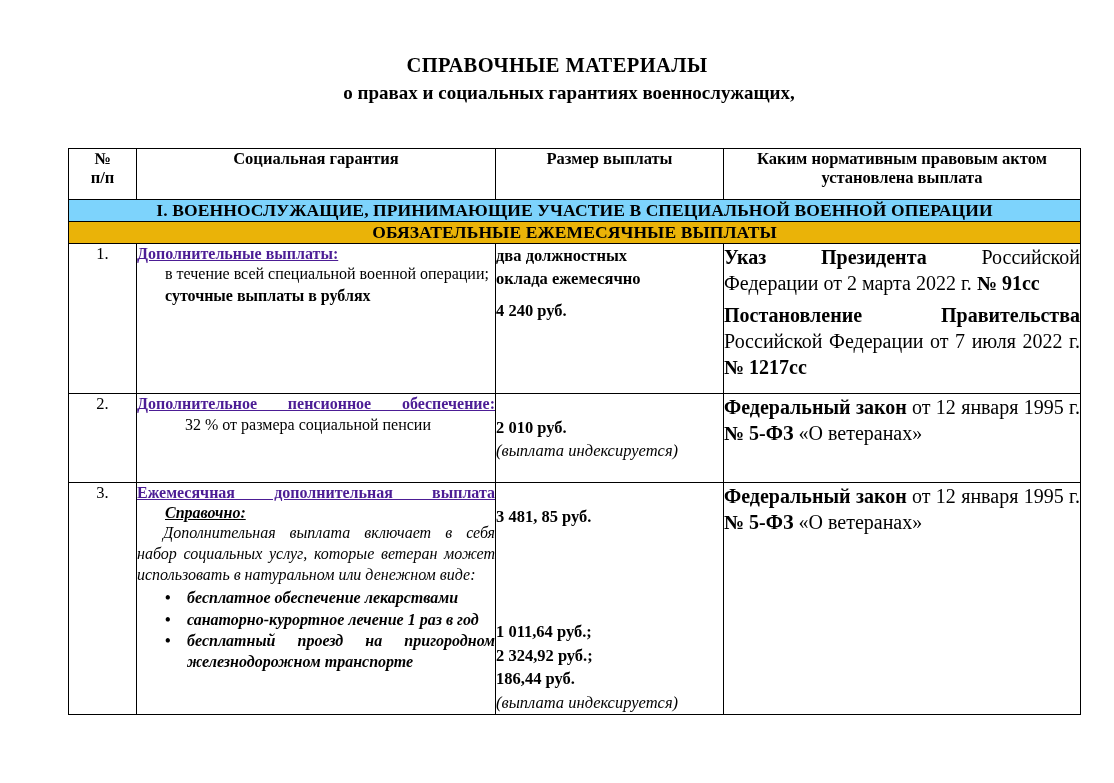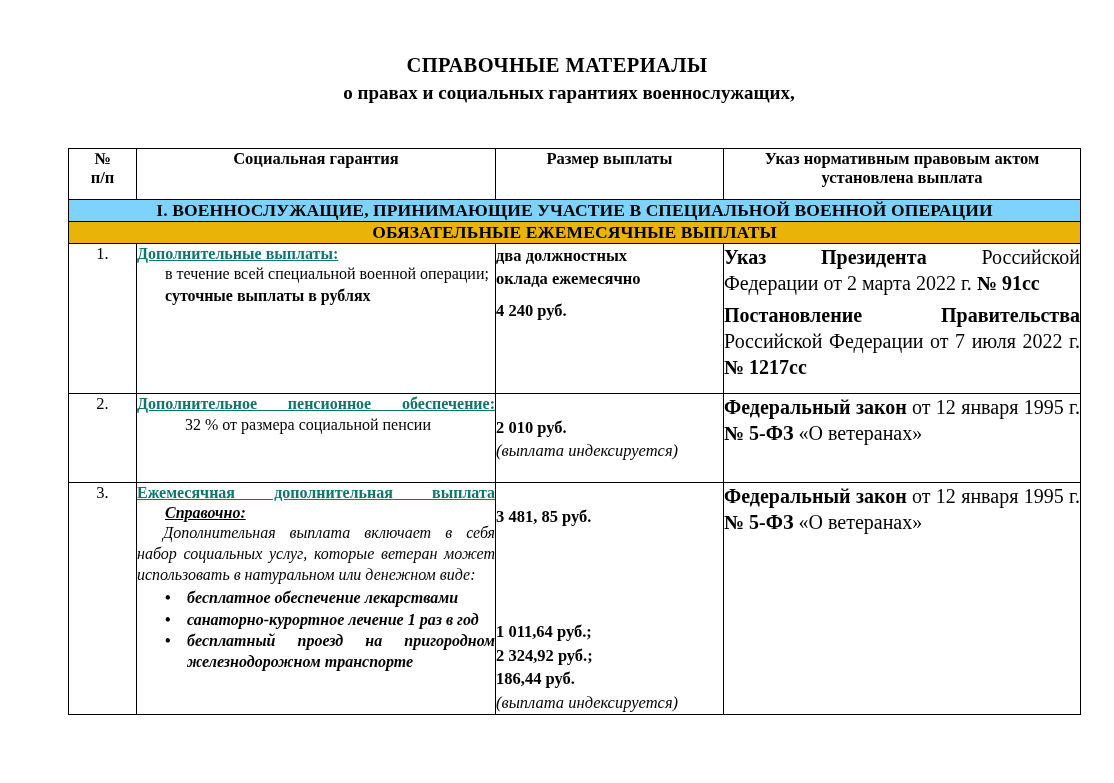--- a/index.html
+++ b/index.html
@@ -116,21 +116,21 @@
   .cell-legal {
     font-size: 20px;
     padding: 6px 9px 8px 9px;
     line-height: 1.3;
     text-align: justify;
     text-align-last: left;
   }
 
   
   .red-head {
-    color: #0f766e;
+    color: #4c1d95;
     font-weight: bold;
     text-decoration: underline;
     display: block;
     text-align: justify;
     text-align-last: justify;
   }
   .red-head.single { text-align-last: left; }
   .justified {
     display: block;
     text-align: justify;
@@ -227,21 +227,21 @@
       <tbody>
 
         <tr>
           <td class="hdr hdr-num">
             <span>№</span><br>
             <span>п/п</span>
           </td>
           <td class="hdr">Социальная гарантия</td>
           <td class="hdr">Размер выплаты</td>
           <td class="hdr">
-            <span>Указ нормативным правовым актом</span><br>
+            <span>Каким нормативным правовым актом</span><br>
             <span>установлена выплата</span>
           </td>
         </tr>
 
         <tr>
           <td class="banner banner-blue" colspan="4">I.  ВОЕННОСЛУЖАЩИЕ, ПРИНИМАЮЩИЕ УЧАСТИЕ В СПЕЦИАЛЬНОЙ ВОЕННОЙ ОПЕРАЦИИ</td>
         </tr>
 
         <tr>
           <td class="banner banner-cream" colspan="4">ОБЯЗАТЕЛЬНЫЕ ЕЖЕМЕСЯЧНЫЕ ВЫПЛАТЫ</td>

